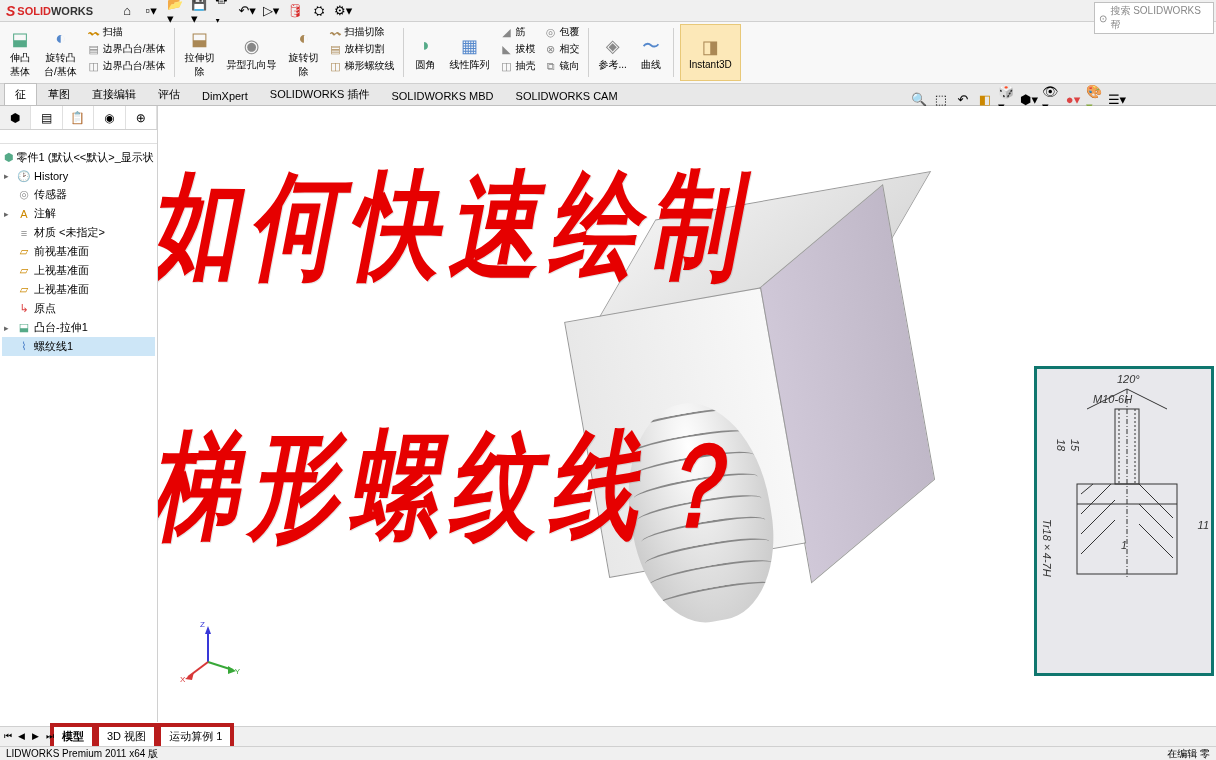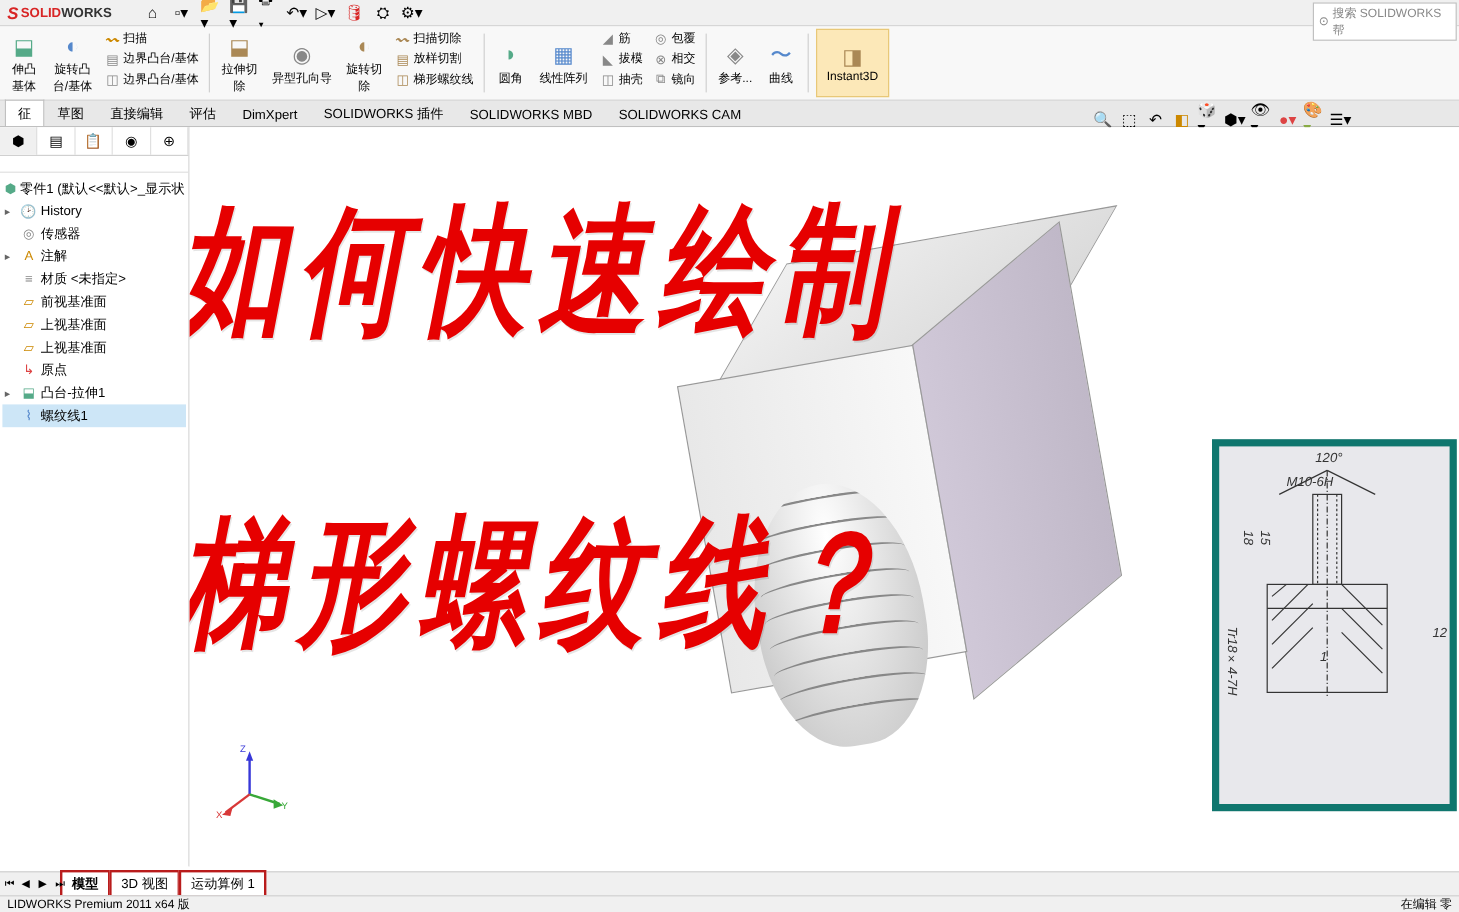--- a/index.html
+++ b/index.html
@@ -62,26 +62,26 @@
 
 
 .overlay-text { position: absolute; color: #e60000; font-weight: bold; font-style: italic; font-family: "STKaiti", "KaiTi", cursive; text-shadow: 1px 1px 0 rgba(0,0,0,0.1); pointer-events: none; letter-spacing: 10px; transform: scaleY(1.3); }
 .overlay-text.line1 { top: 60px; left: -10px; font-size: 90px; }
 .overlay-text.line2 { top: 320px; left: -10px; font-size: 90px; }
 
 
 .triad { position: absolute; left: 20px; bottom: 40px; width: 60px; height: 60px; }
 
 
-.drawing-inset { position: absolute; right: 2px; top: 260px; width: 204px; height: 310px; background: #e8e8ec; border: 6px solid #0f766e; font-size: 10px; font-style: italic; color: #333; }
+.drawing-inset { position: absolute; right: 2px; top: 260px; width: 180px; height: 310px; background: #e8e8ec; border: 3px solid #0f766e; font-size: 10px; font-style: italic; color: #333; }
 .drawing-inset .dim { position: absolute; font-size: 11px; }
 
 
 .bottom-tabs { position: absolute; left: 0; bottom: 14px; height: 20px; display: flex; align-items: center; font-size: 11px; background: #f0f0f0; width: 100%; border-top: 1px solid #d0d0d0; padding-left: 50px; }
-.btab { padding: 2px 8px; border: 2px solid #b91c1c; background: #fff; cursor: pointer; margin-right: -1px; }
+.btab { padding: 2px 8px; border: 4px solid #b91c1c; background: #fff; cursor: pointer; margin-right: -1px; }
 .btab.active { background: #fff; font-weight: bold; }
 .nav-arrows { position: absolute; left: 4px; display: flex; gap: 2px; }
 .nav-arrow { width: 12px; font-size: 9px; cursor: pointer; }
 
 
 .statusbar { position: absolute; bottom: 0; left: 0; right: 0; height: 14px; background: #f0f0f0; font-size: 10px; display: flex; align-items: center; padding: 0 6px; border-top: 1px solid #d0d0d0; }
 .status-right { margin-left: auto; }
 
 svg { display: block; }
 </style>
@@ -371,21 +371,21 @@
         <line x1="102" y1="115" x2="136" y2="149" stroke="#333"></line>
         <line x1="102" y1="135" x2="136" y2="169" stroke="#333"></line>
         <line x1="102" y1="155" x2="136" y2="189" stroke="#333"></line>
       </svg>
       <div class="dim" style="top:4px;left:80px">120°</div>
       <div class="dim" style="top:24px;left:56px">M10-6H</div>
       <div class="dim" style="top:70px;left:18px;writing-mode:vertical-rl">18</div>
       <div class="dim" style="top:70px;left:32px;writing-mode:vertical-rl">15</div>
       <div class="dim" style="top:150px;left:4px;writing-mode:vertical-rl">Tr18×4-7H</div>
       <div class="dim" style="top:170px;left:84px">1</div>
-      <div class="dim" style="top:150px;right:2px">12</div>
+      <div class="dim" style="top:150px;right:2px">11</div>
     </div>
   </div>
 </div>
 
 <div class="bottom-tabs">
   <div class="nav-arrows">
     <span class="nav-arrow">⏮</span>
     <span class="nav-arrow">◀</span>
     <span class="nav-arrow">▶</span>
     <span class="nav-arrow">⏭</span>

